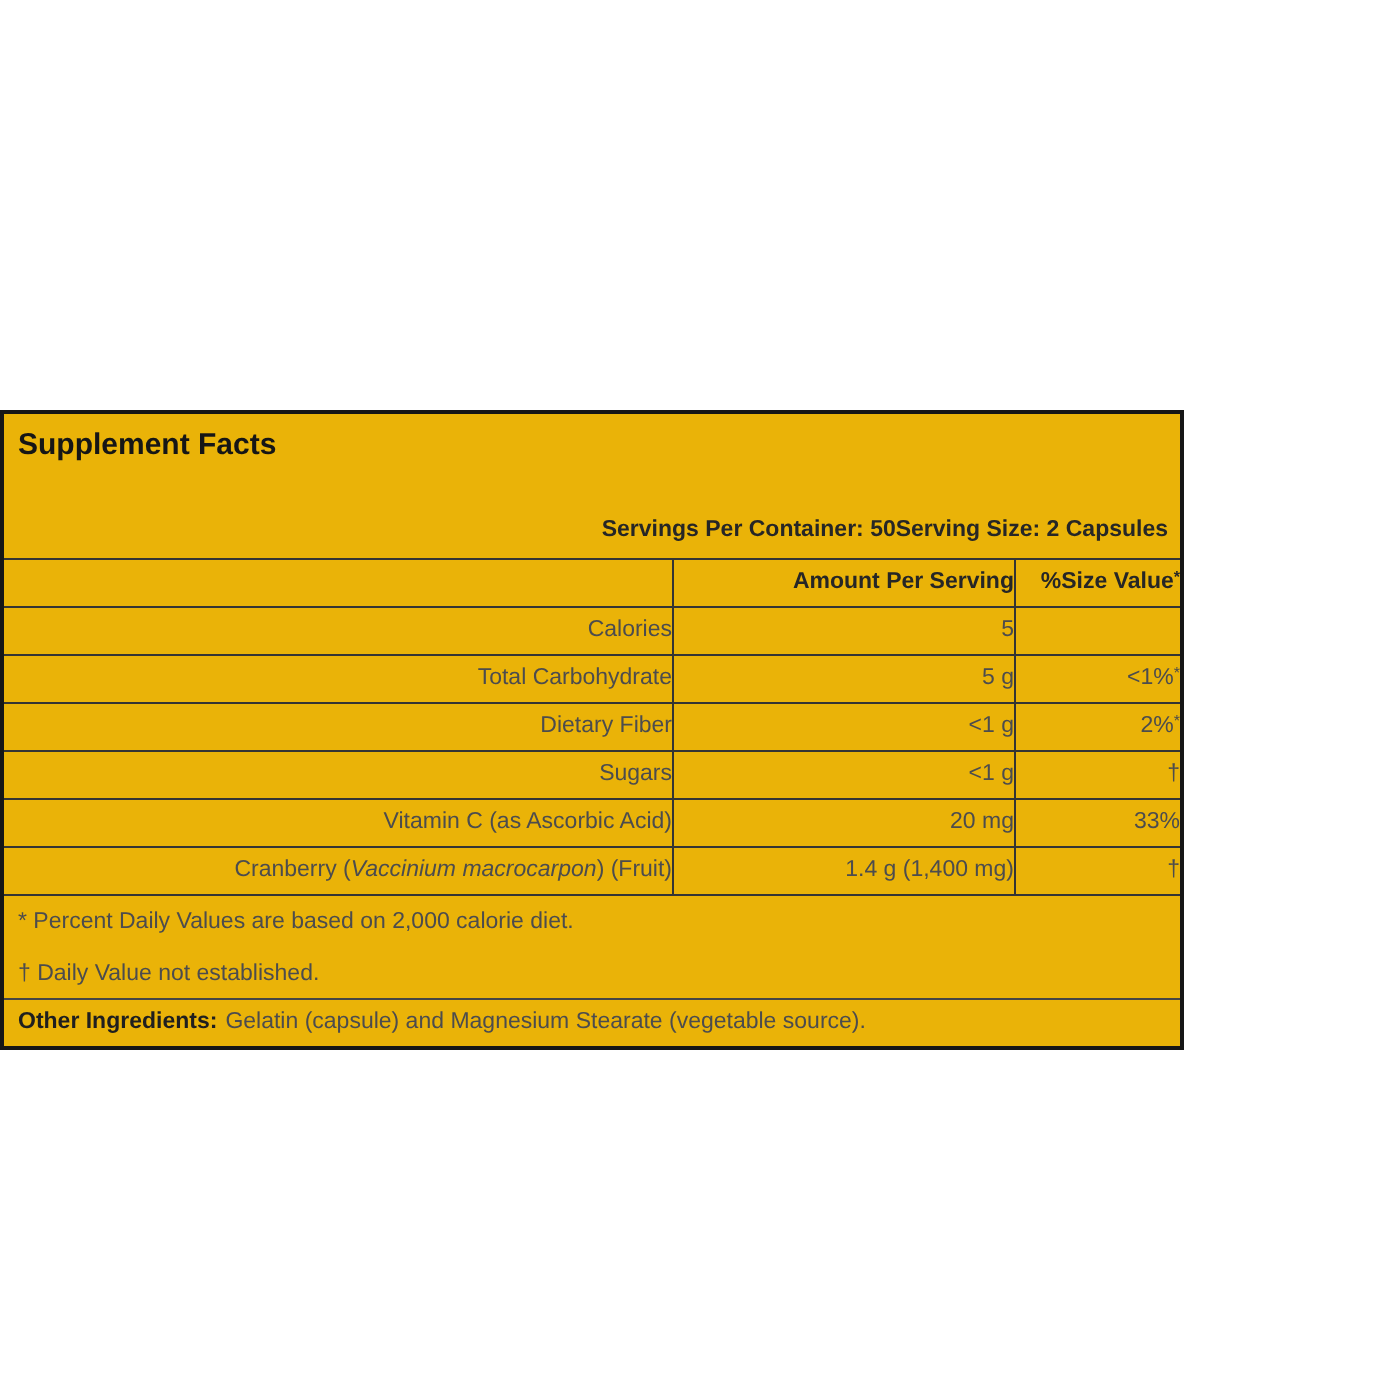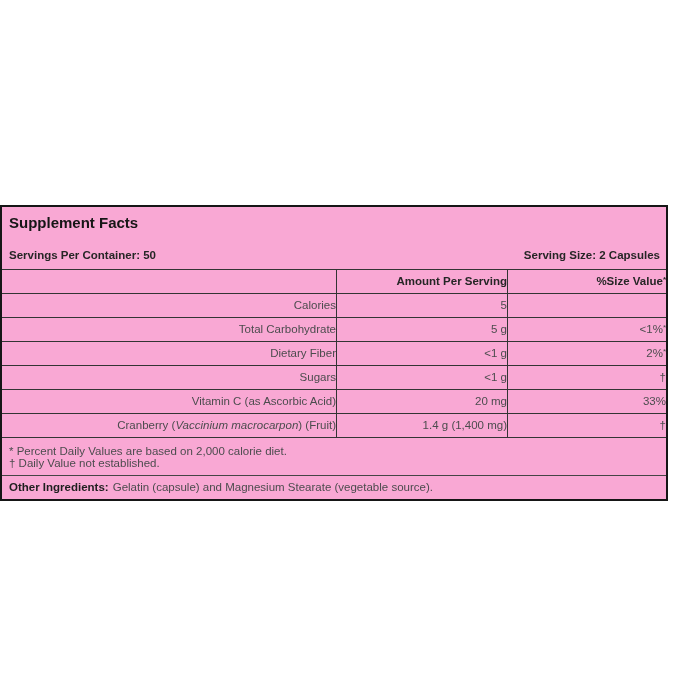--- a/index.html
+++ b/index.html
@@ -10,39 +10,39 @@
     width: 690px;
     height: 700px;
     background: #ffffff;
     font-family: "Liberation Sans", sans-serif;
     position: relative;
   }
   .sf-table {
     position: absolute;
     top: 205px;
     left: 0;
-    width: 668px;
+    width: 592px;
     box-sizing: border-box;
     border: 2px solid #161616;
-    background: #f9a8d4;
+    background: #eab308;
     color: #4c4c4e;
     font-size: 11.5px;
   }
   .header-block {
     padding: 7px 6px 8px 7px;
   }
   .title {
     font-size: 15px;
     font-weight: bold;
     color: #161616;
   }
   .servings-line {
     display: flex;
-    justify-content: space-between;
-    margin-top: 18px;
+    justify-content: flex-end;
+    margin-top: 28px;
     font-weight: bold;
     font-size: 11.5px;
     color: #262626;
   }
   .trow {
     display: flex;
     border-top: 1px solid #343434;
     min-height: 23px;
   }
   .trow > div {
@@ -73,20 +73,21 @@
   sup {
     font-size: 8px;
     line-height: 0;
     vertical-align: 3px;
   }
   .footnotes {
     border-top: 1px solid #343434;
     padding: 7px 8px 6px 7px;
   }
   .footnote-line1 {
+    margin-bottom: 14px;
   }
   .other {
     border-top: 1px solid #454545;
     min-height: 23px;
     line-height: 23px;
     padding-left: 7px;
     white-space: nowrap;
   }
   .other .lbl {
     font-weight: bold;

